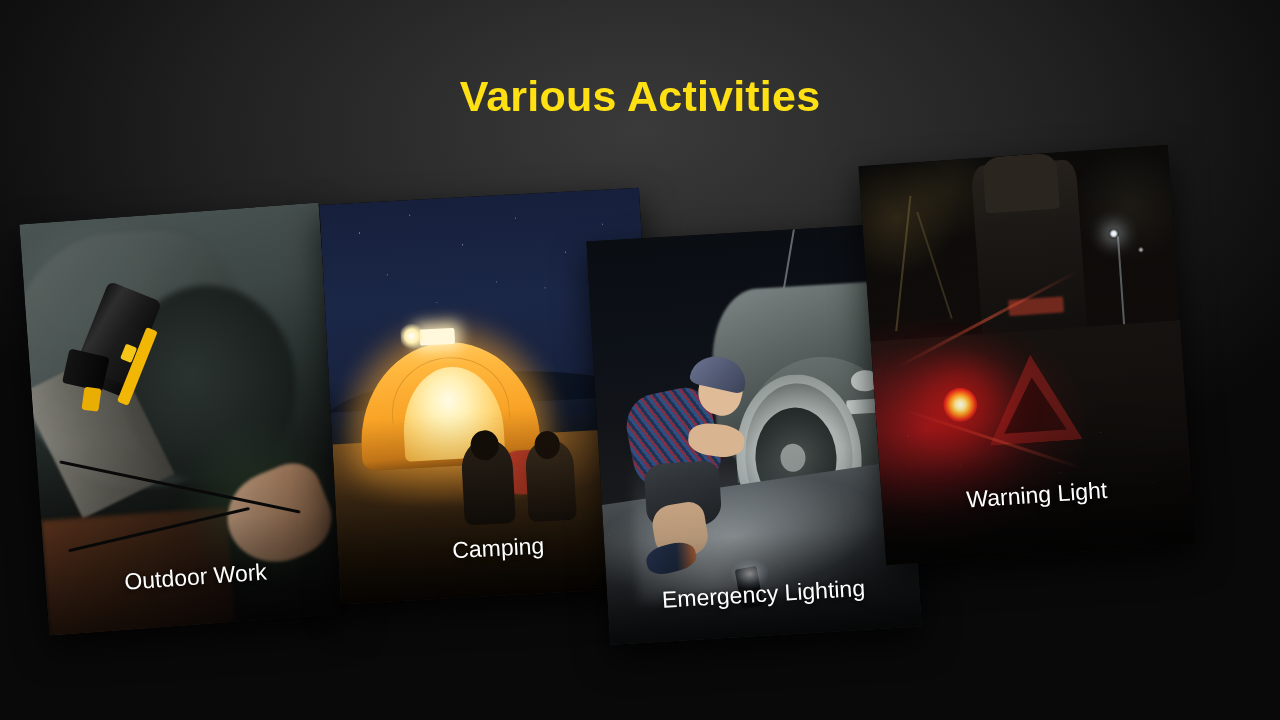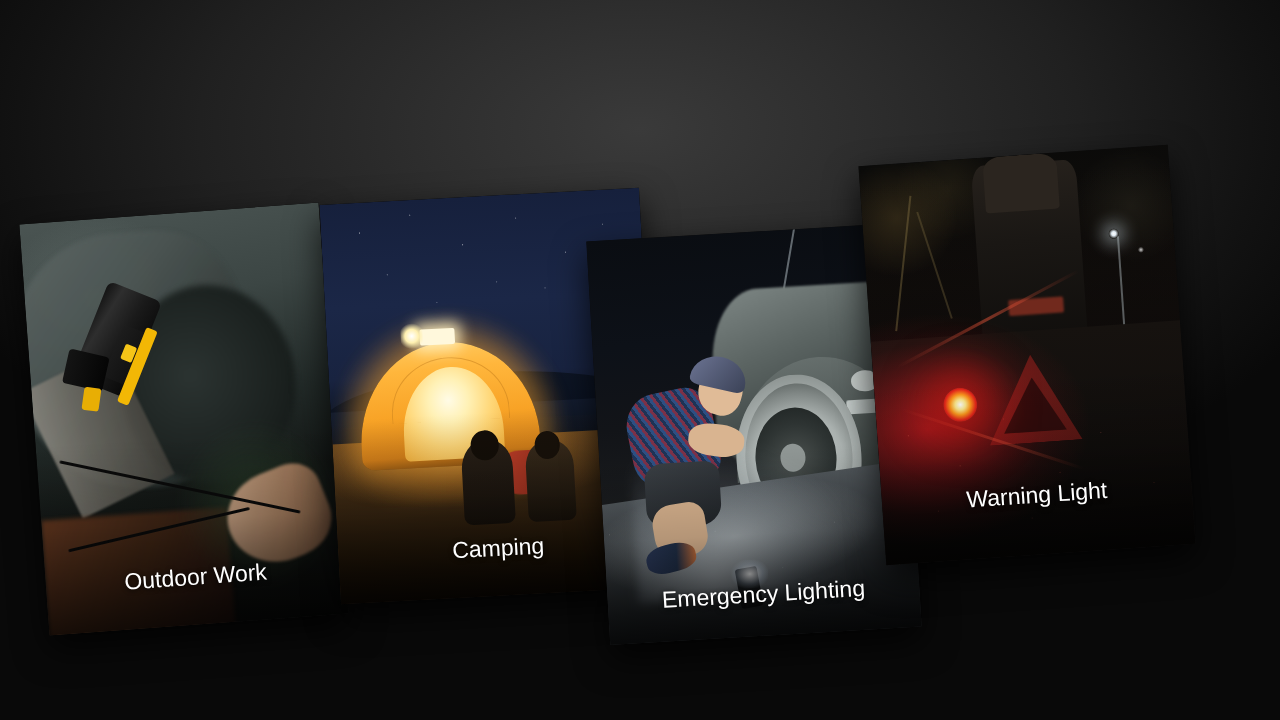--- a/index.html
+++ b/index.html
@@ -537,20 +537,21 @@
       radial-gradient(1px 1px at 18% 70%, rgba(255,120,100,0.22), transparent),
       radial-gradient(1px 1px at 48% 78%, rgba(255,110,90,0.20), transparent);
   }
   #card-warning .label { bottom:46px; }
 </style>
 </head>
 <body>
 
 <div id="stage">
 
+  <div id="title">Various Activities</div>
 
   <div class="card" id="card-outdoor">
     <div class="photo">
       <div id="c1-pipe"></div>
       <div id="c1-pipe2"></div>
       <div id="c1-ledge"></div>
       <div id="c1-rust"></div>
       <div id="c1-veg"></div>
       <div id="c1-hand"></div>
       <div id="c1-cable"></div>

